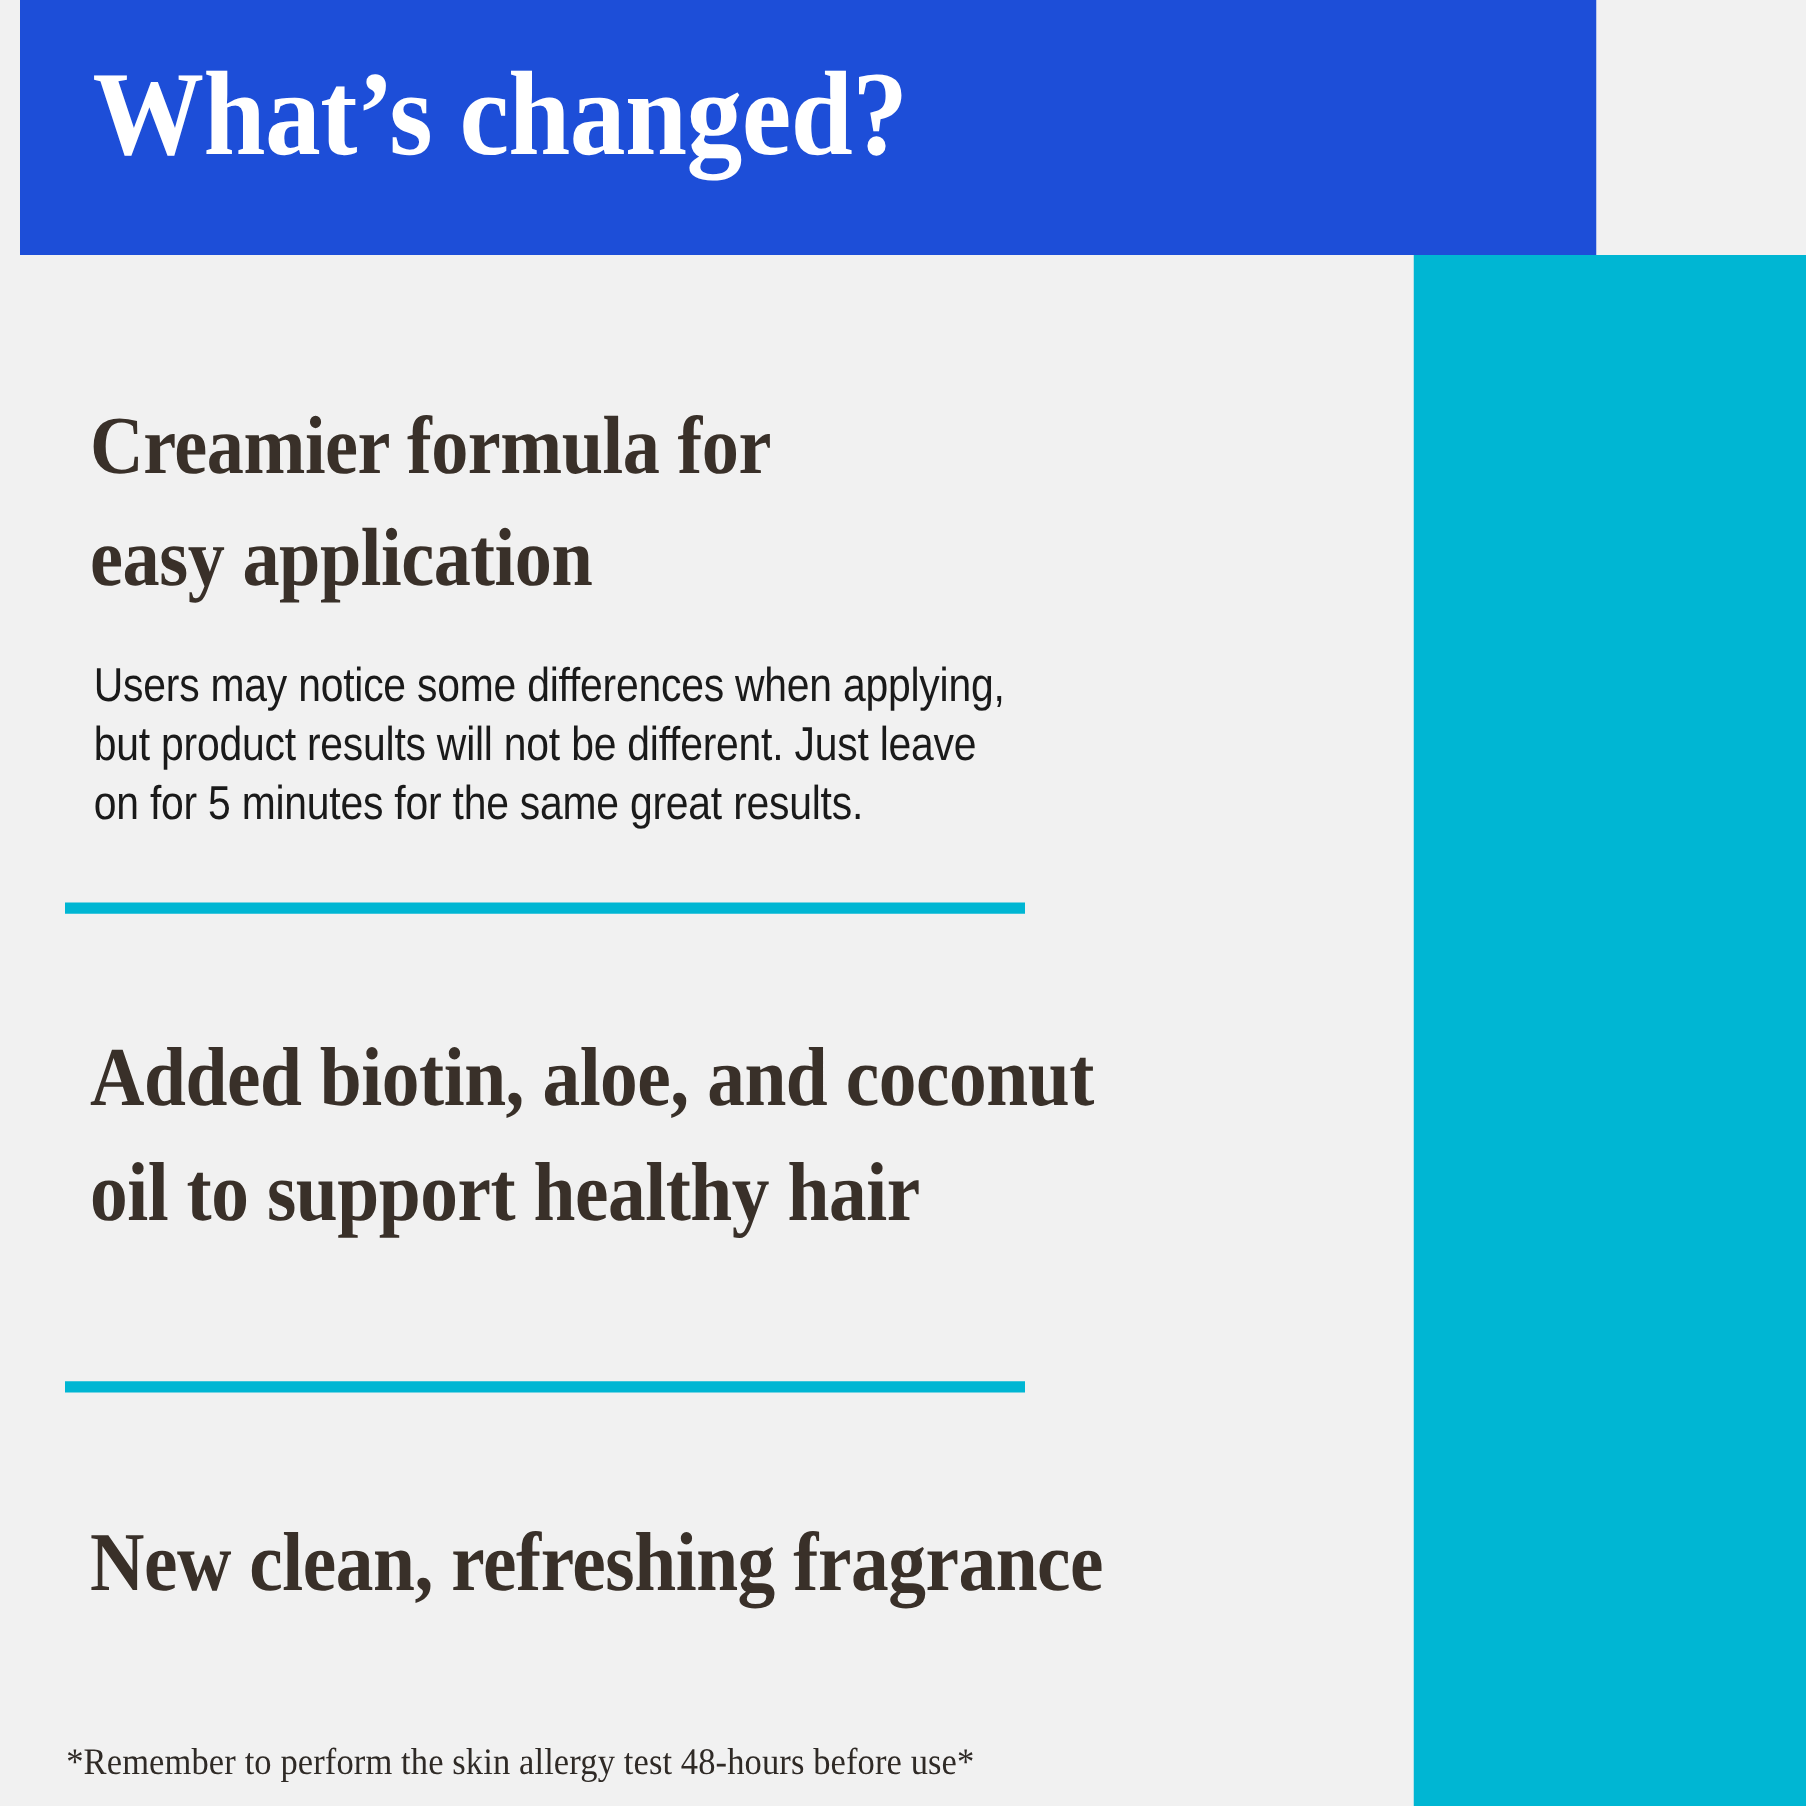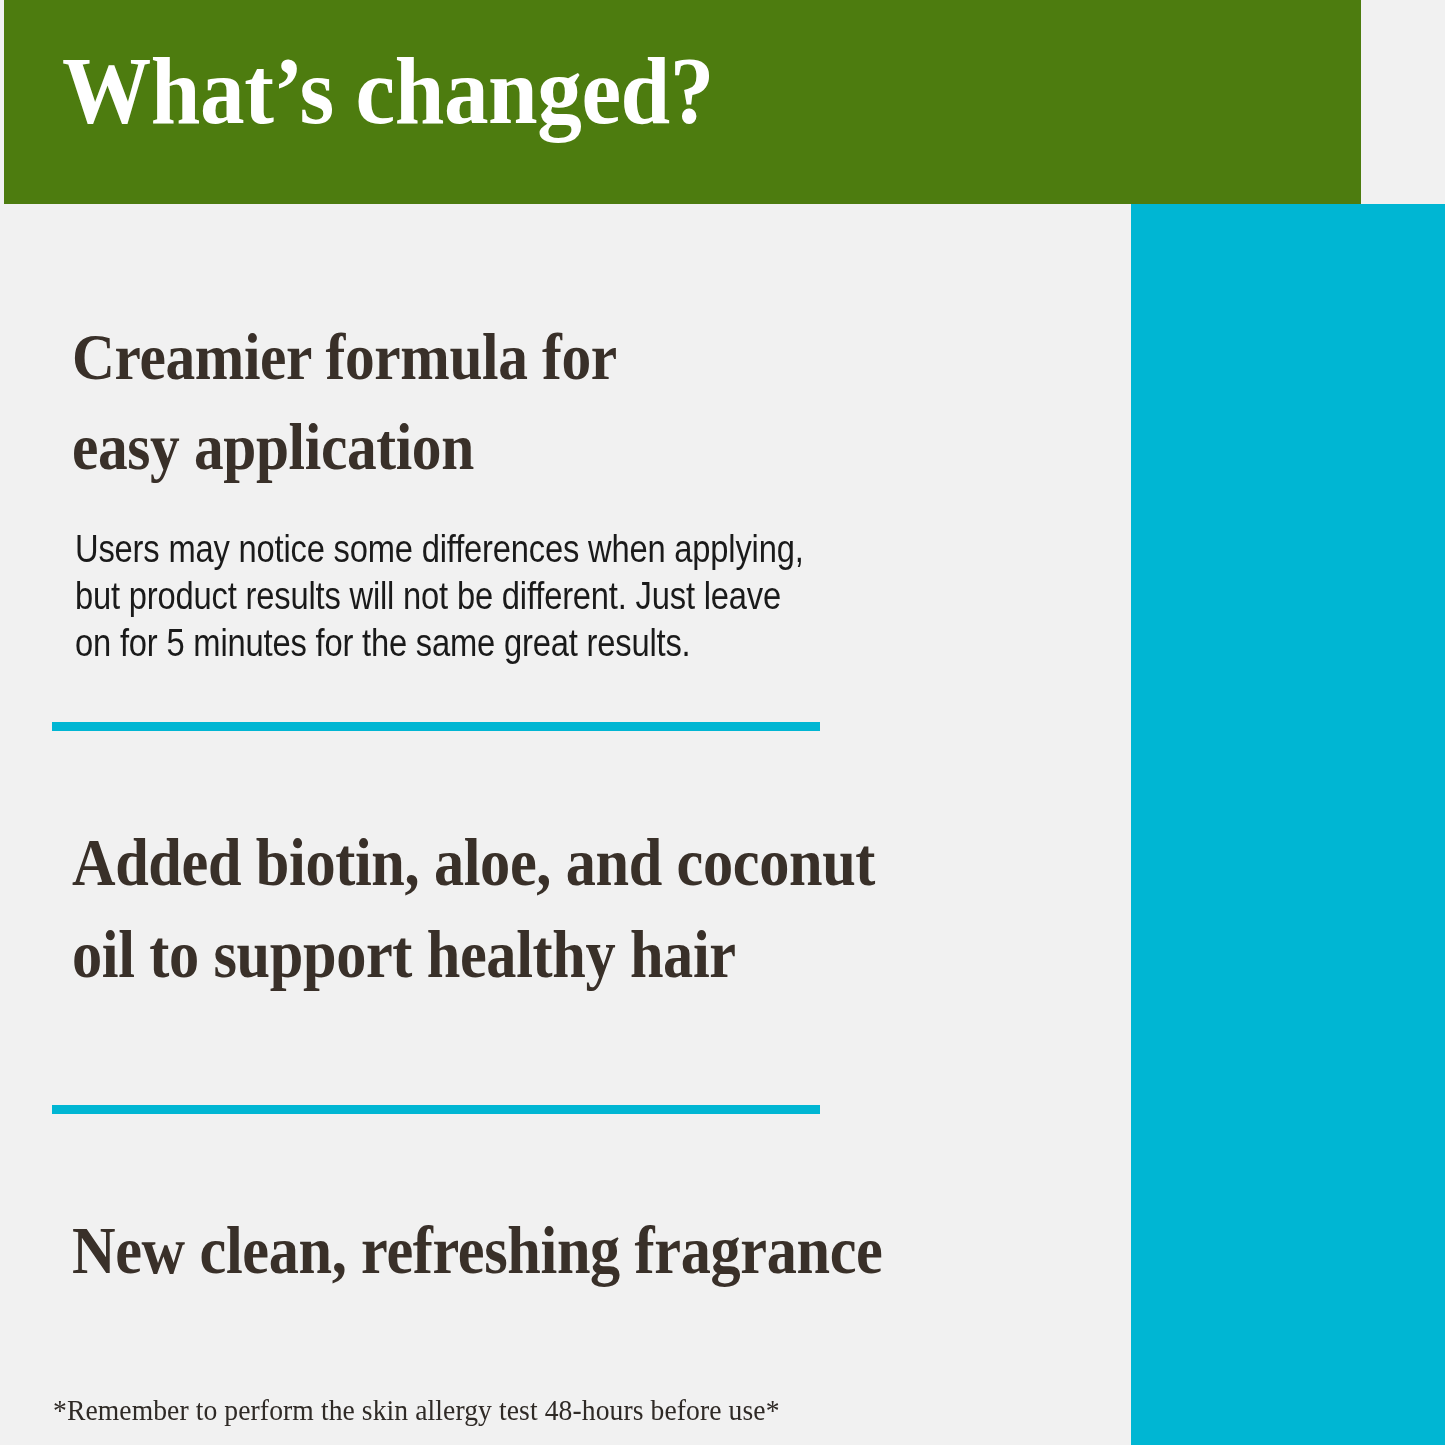--- a/index.html
+++ b/index.html
@@ -30,25 +30,25 @@
     left: 1131px;
     top: 204px;
     width: 314px;
     height: 1241px;
     background: #00b6d3;
   }
 
   
   .header-band {
     position: absolute;
-    left: 4px;
+    left: 16px;
     top: 0;
-    width: 1357px;
+    width: 1261px;
     height: 204px;
-    background: #4d7c0f;
+    background: #1d4ed8;
   }
 
   .header-title {
     position: absolute;
     left: 58px;
     top: 36px;
     color: #ffffff;
     font-family: "Liberation Serif", "DejaVu Serif", serif;
     font-weight: 700;
     font-size: 96px;

